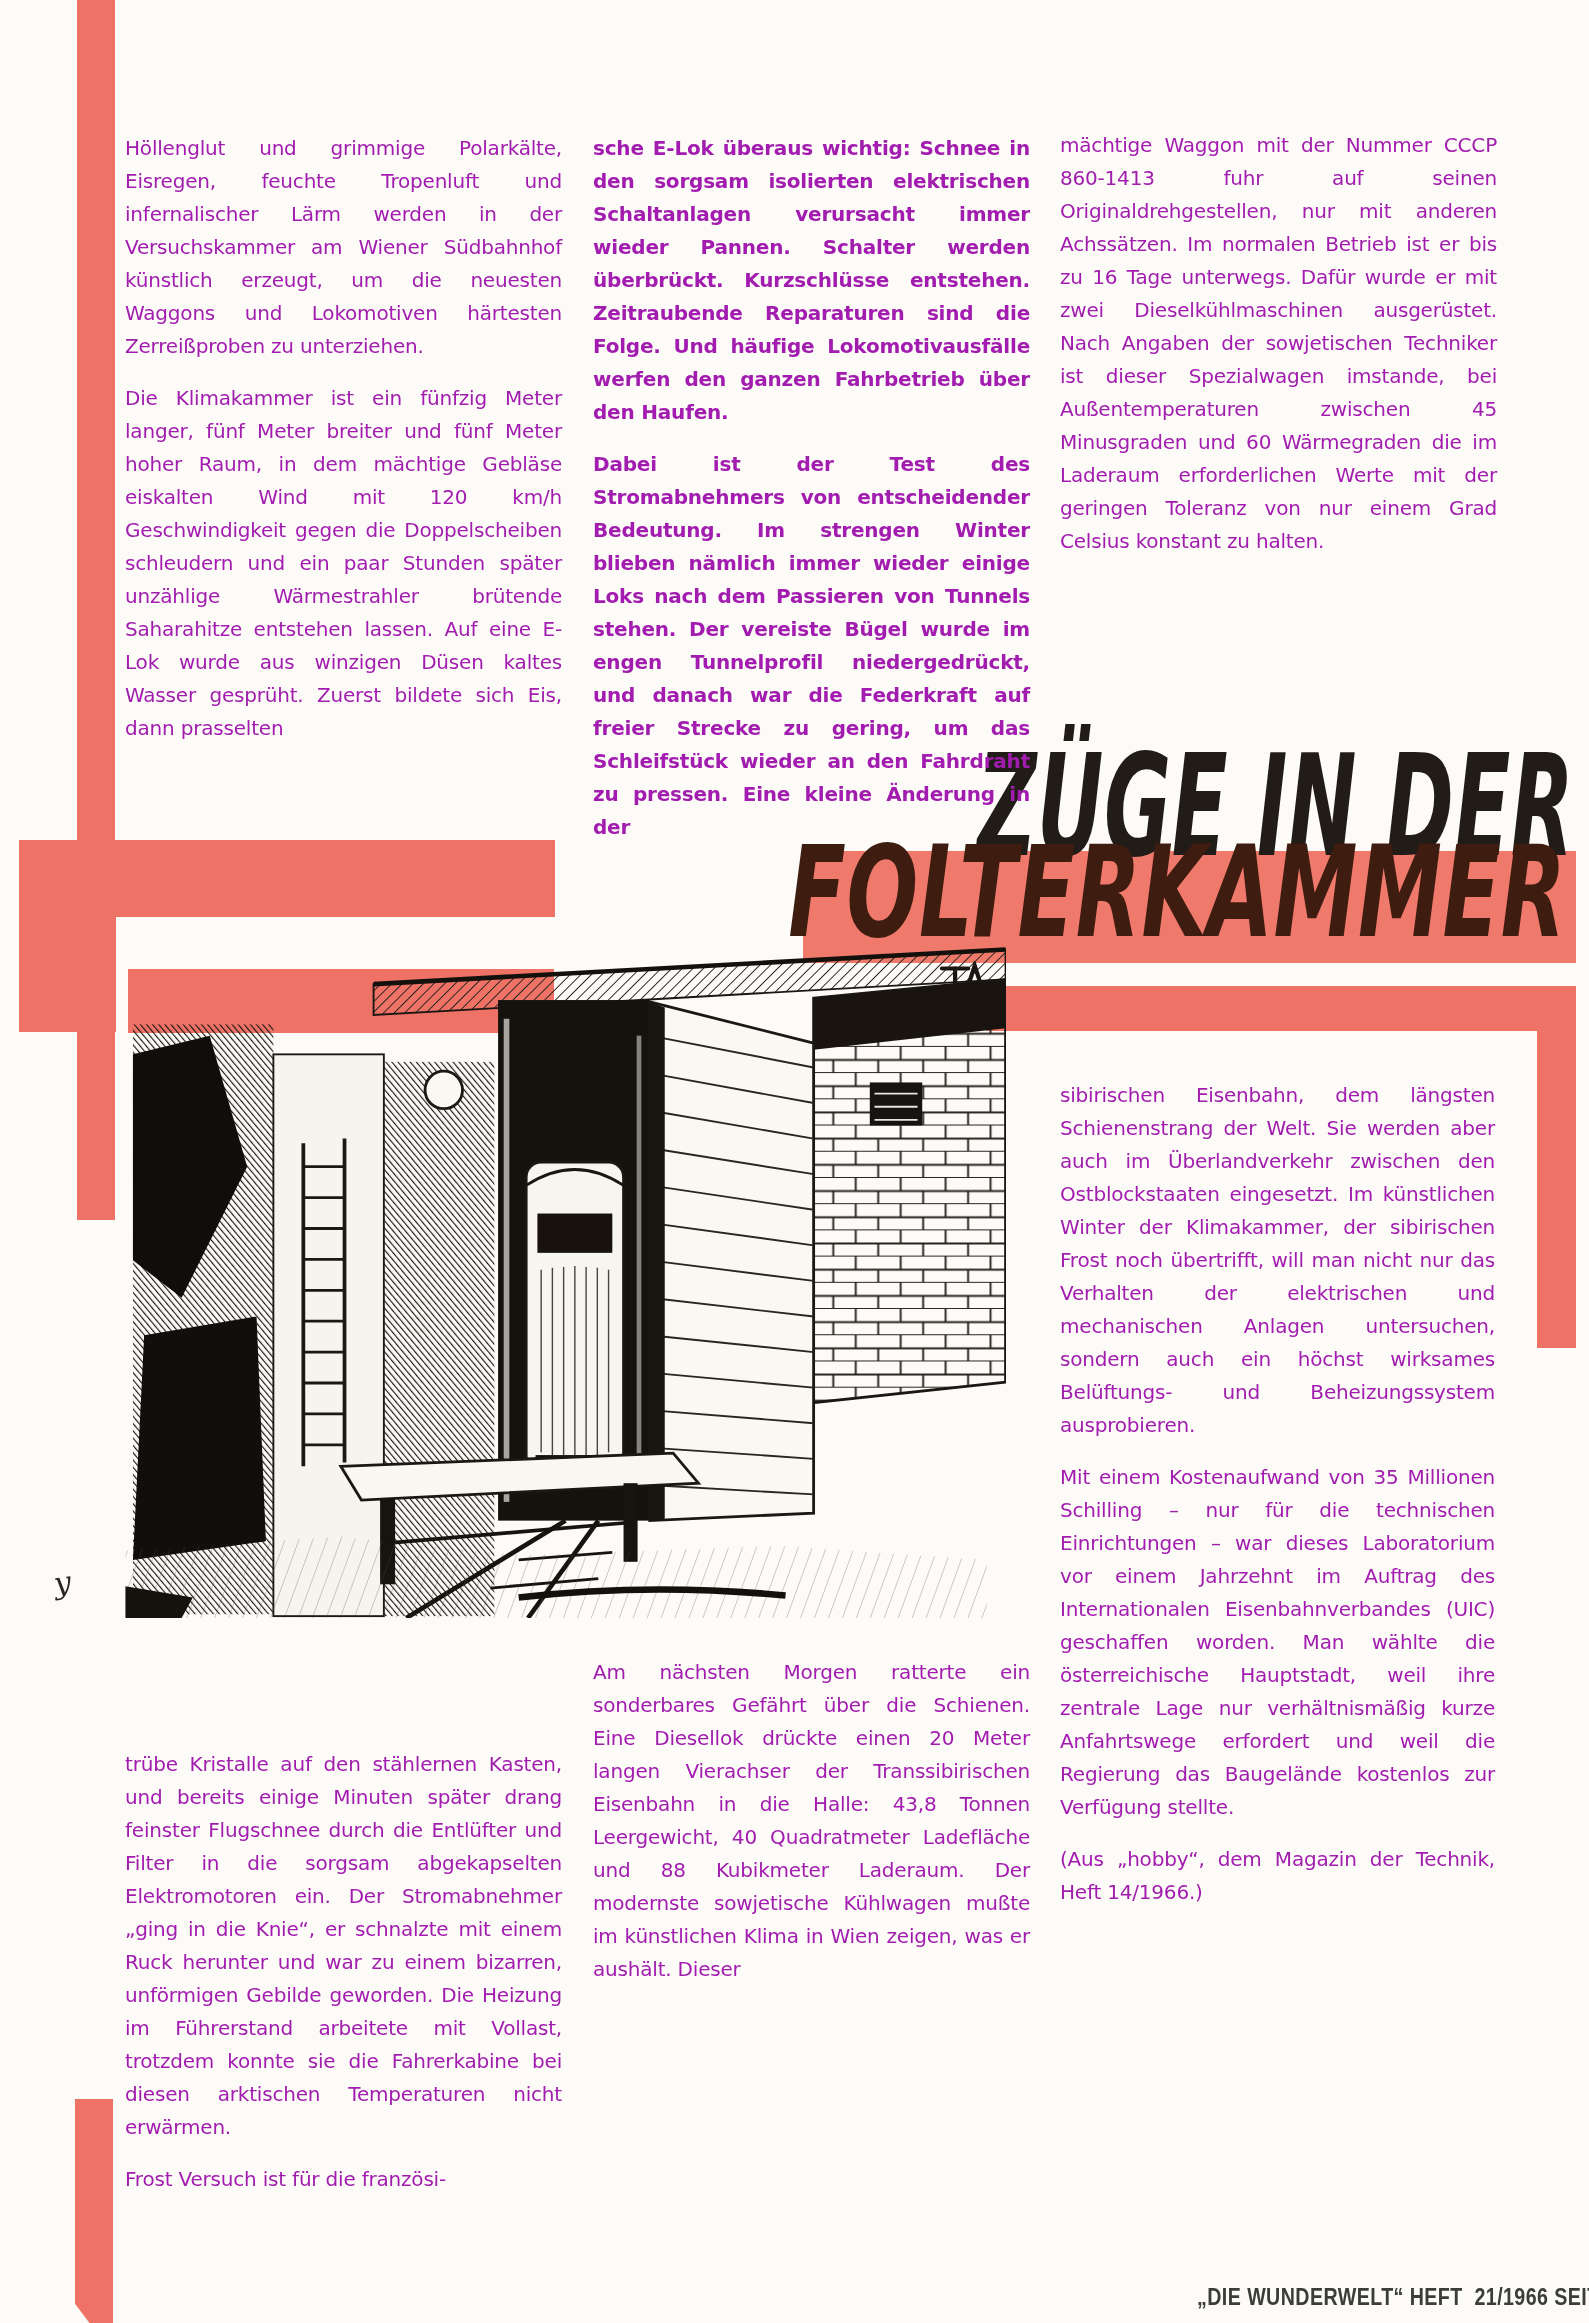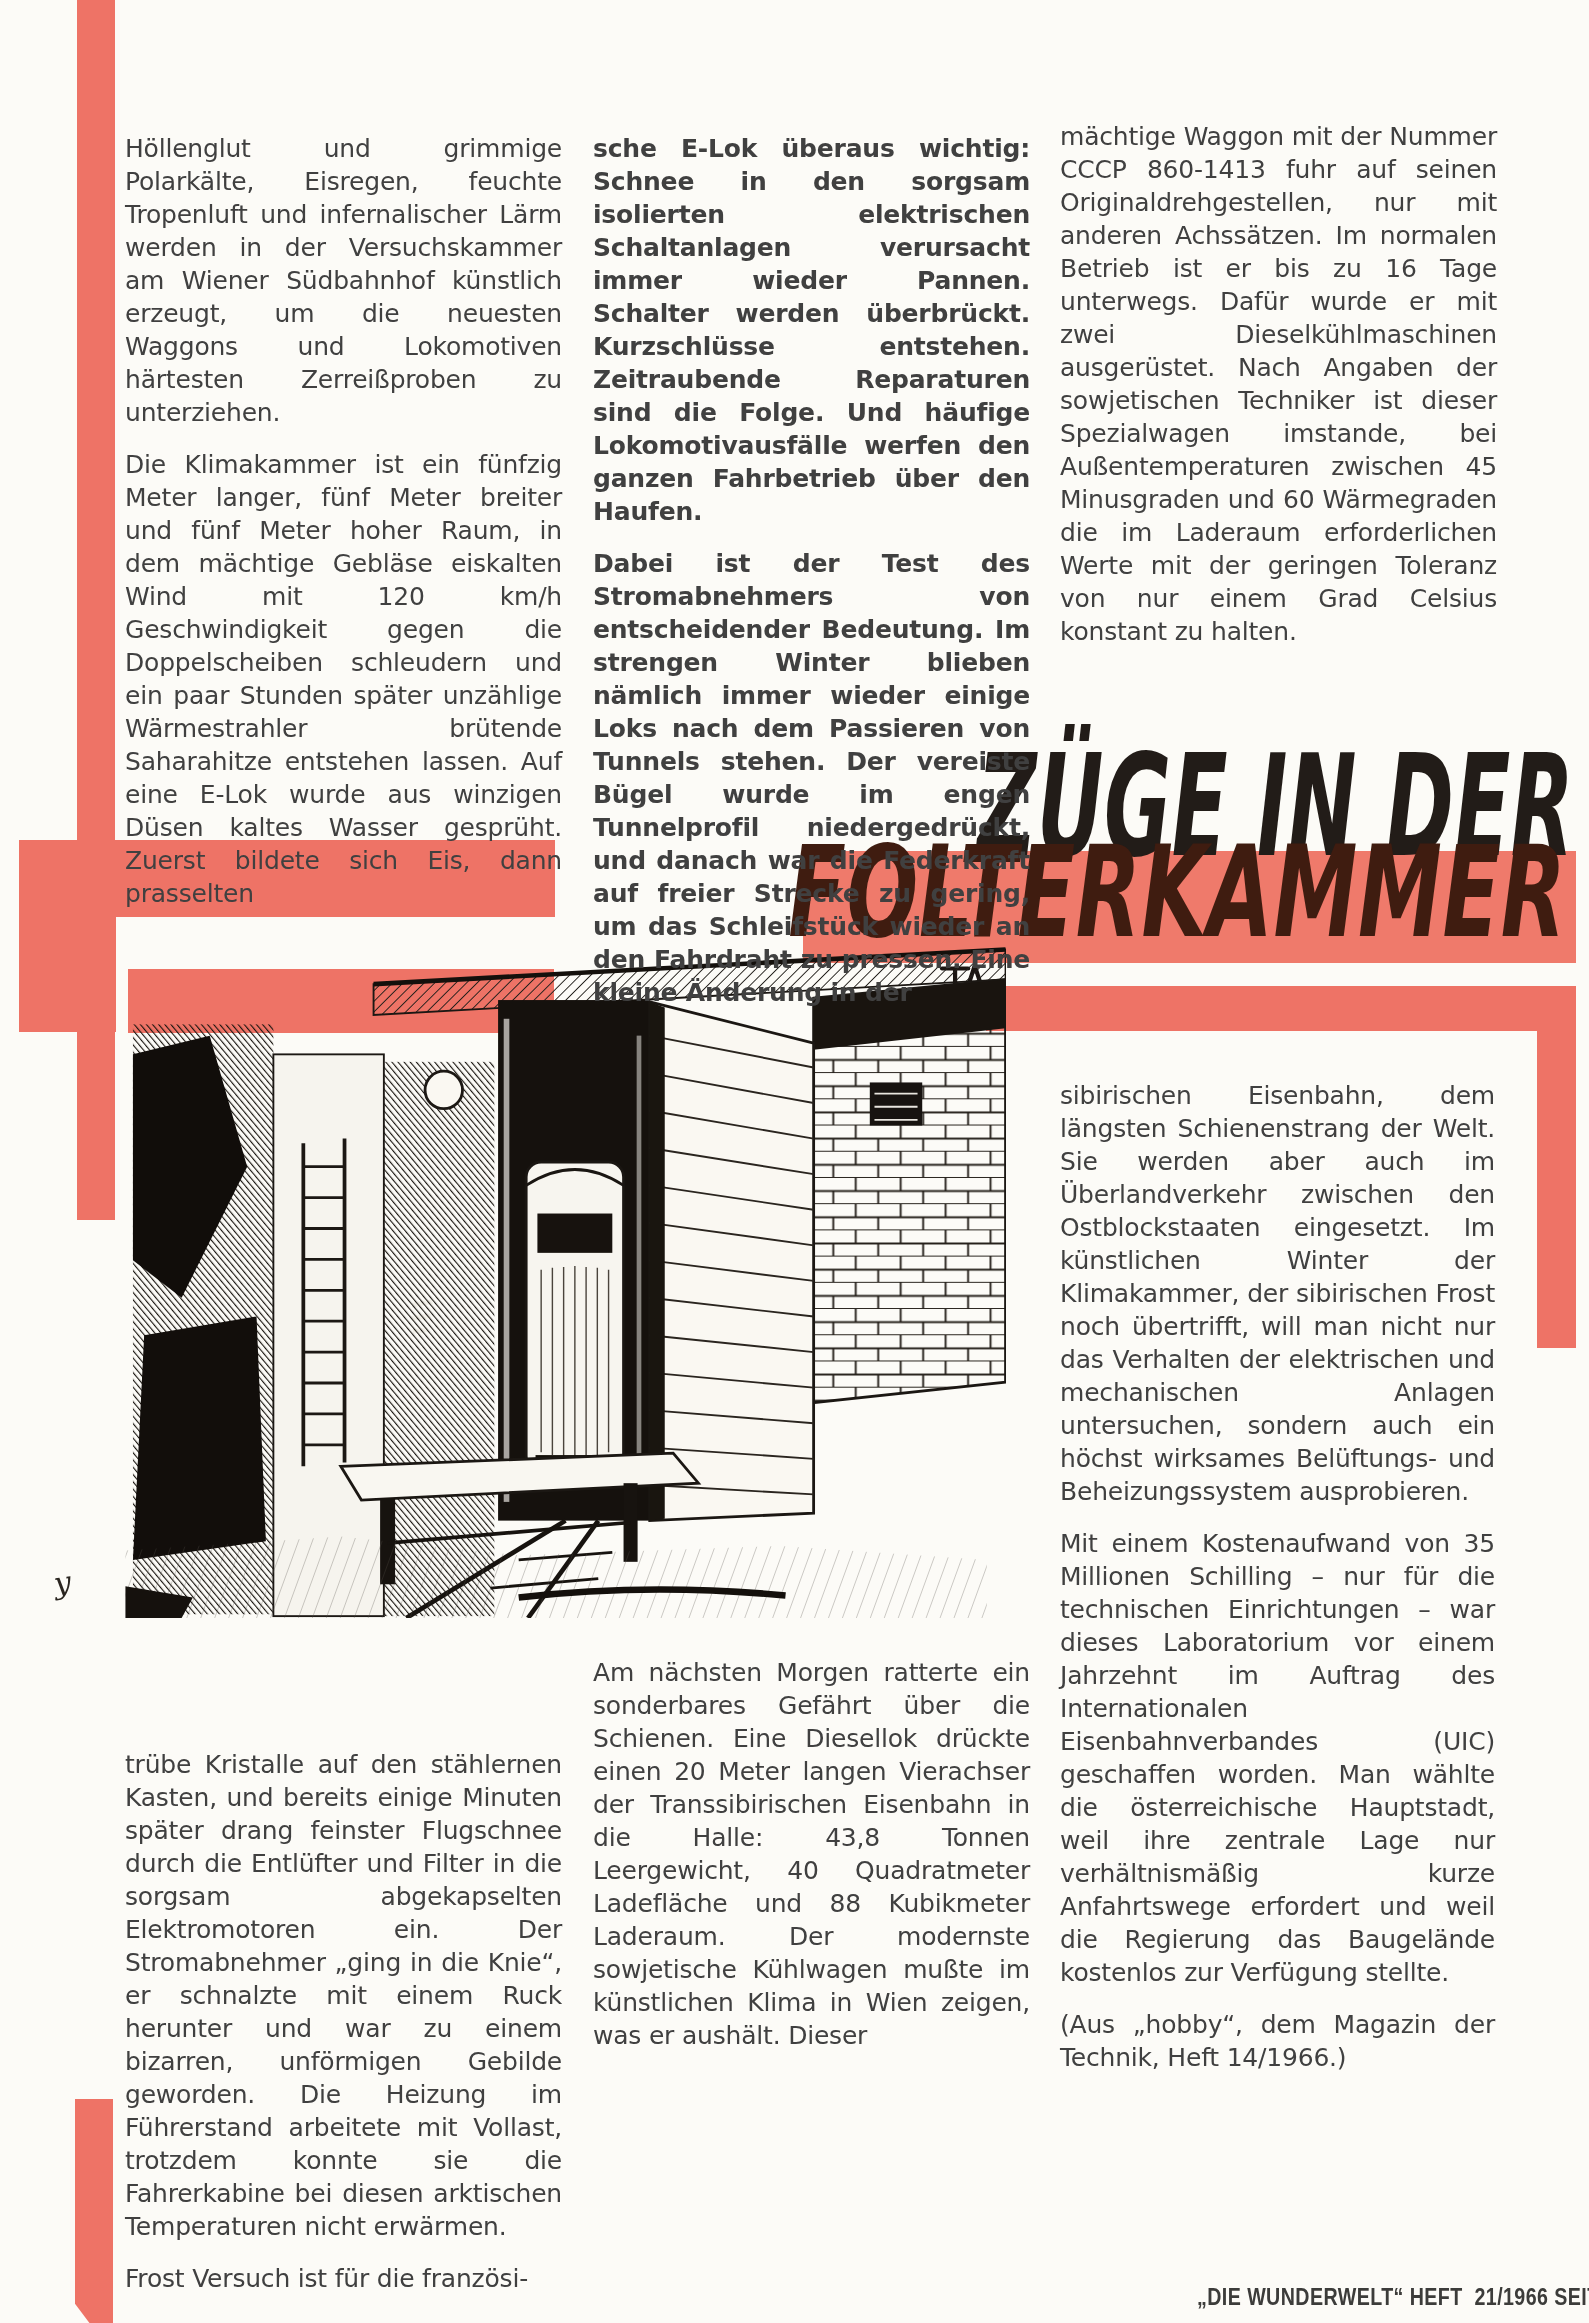--- a/index.html
+++ b/index.html
@@ -18,28 +18,28 @@
   .arm-a{left:19px;top:840px;width:536px;height:77px;}
   .arm-b{left:128px;top:969px;width:426px;height:64px;}
   .title-band{left:803px;top:851px;width:773px;height:112px;}
   .bar2{left:986px;top:986px;width:590px;height:45px;}
   .strip-right{left:1537px;top:986px;width:39px;height:362px;}
   .vbar-bottom{left:75px;top:2099px;width:38px;height:225px;
     clip-path:polygon(0 0,100% 0,100% 100%,40% 100%,0 91%);}
 
   
   .col{
-    color:#404040;font-size:25px;line-height:33px;text-align:justify;
+    color:#a21caf;font-size:20px;line-height:33px;text-align:justify;
     letter-spacing:-0.2px;
   }
   .col p{margin:0;}
   .col p + p{margin-top:19px;}
   .c1t{left:125px;top:132px;width:437px;}
   .c2t{left:593px;top:132px;width:437px;font-weight:bold;}
-  .c3t{left:1060px;top:120px;width:437px;}
+  .c3t{left:1060px;top:129px;width:437px;}
   .crt{left:1060px;top:1079px;width:435px;}
   .c1b{left:125px;top:1748px;width:437px;}
   .c2b{left:593px;top:1656px;width:437px;}
 
   
   .headline1,.headline2{
     font-family:"DejaVu Sans",sans-serif;font-weight:bold;font-style:italic;
     line-height:0.8;white-space:nowrap;transform-origin:100% 0;
   }
   .headline1{top:750px;right:15px;font-size:141px;color:#221c18;

